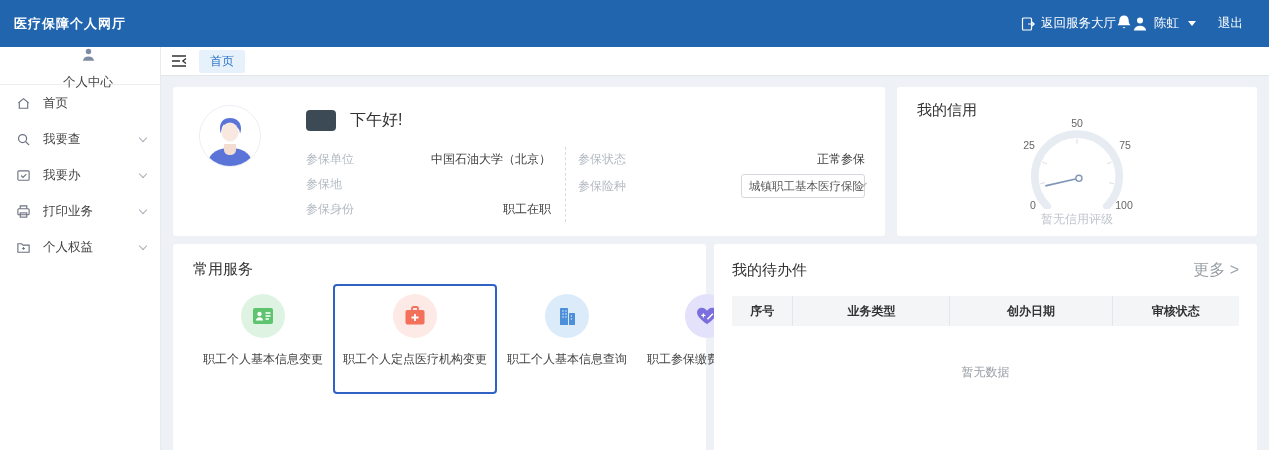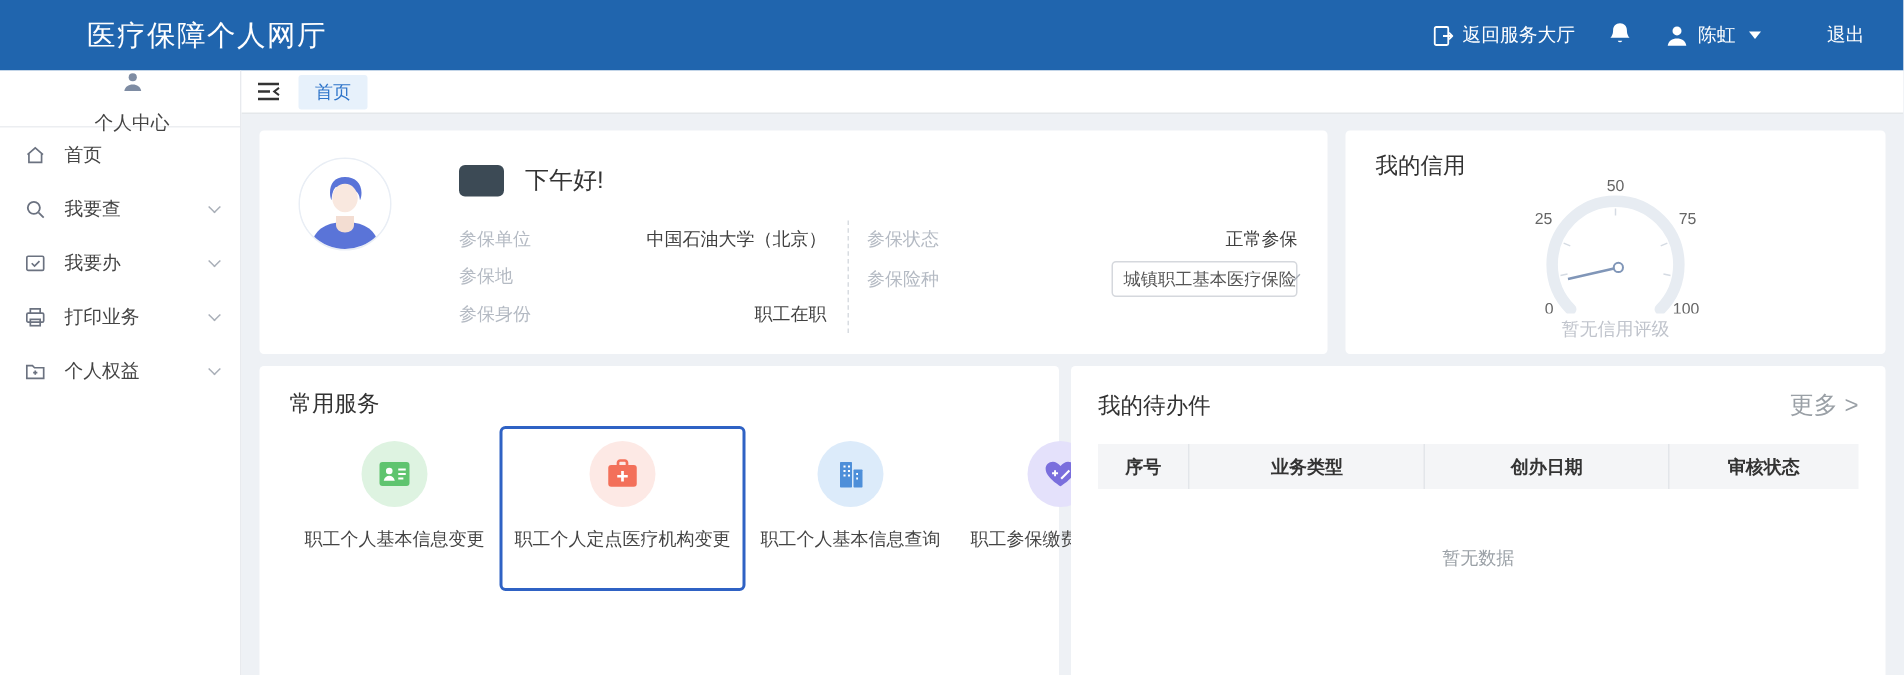--- a/index.html
+++ b/index.html
@@ -3,22 +3,22 @@
 <meta charset="utf-8">
 <style>
   * { margin:0; padding:0; box-sizing:border-box; }
   html,body { width:1269px; height:450px; overflow:hidden; }
   body { font-family:"Liberation Sans","DejaVu Sans",sans-serif; background:#eef1f5; color:#404040; font-size:12px; }
   .page { position:relative; width:1269px; height:450px; }
 
   
   .topbar { position:absolute; left:0; top:0; width:100%; height:47px; background:#2065ae;
             display:flex; align-items:center; justify-content:space-between; padding:0 26px 0 14px; }
-  .app-title { color:#fff; font-size:19px; font-weight:normal; letter-spacing:1px;margin-left:44px; }
-  .topbar-right { display:flex; align-items:center; gap:22px; color:#fff; font-size:12.5px; }
+  .app-title { color:#fff; font-size:13px; font-weight:bold; letter-spacing:1px; }
+  .topbar-right { display:flex; align-items:center; color:#fff; font-size:12.5px; }
   .topbar-item { display:flex; align-items:center; gap:6px; cursor:pointer; }
   .topbar-item svg { display:block; }
   .caret-down { width:0; height:0; border-left:4px solid transparent; border-right:4px solid transparent;
                 border-top:5px solid #fff; margin-left:3px; }
   .logout { margin-left:22px; }
 
   
   .sidebar { position:absolute; left:0; top:47px; width:161px; height:403px; background:#fff;
              border-right:1px solid #e8eaee; }
   .side-top { height:38px; display:flex; align-items:center; gap:12px; padding:0 0 0 16px;

